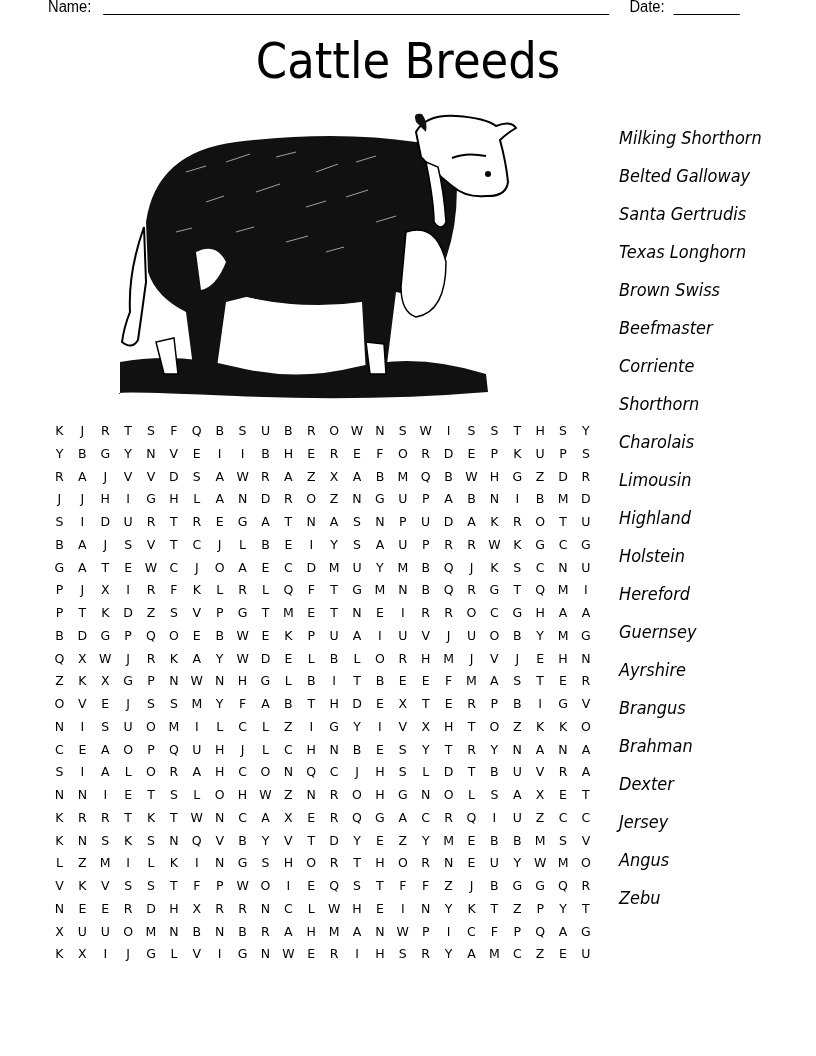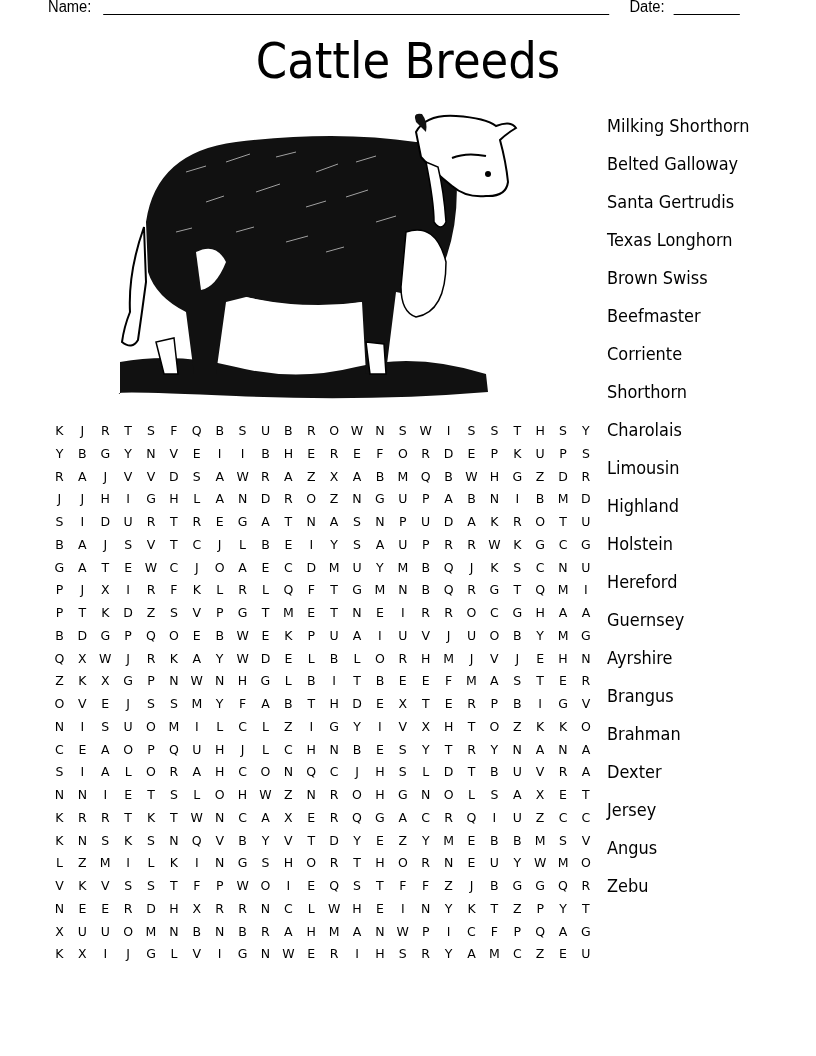--- a/index.html
+++ b/index.html
@@ -9,21 +9,21 @@
   .header .name-label { position: absolute; left: 0; top: 0; }
   .header .name-line { position: absolute; left: 60px; top: 0; width: 550px; border-bottom: 1px solid #000; height: 16px; }
   .header .date-label { position: absolute; left: 632px; top: 0; }
   .header .date-line { position: absolute; left: 680px; top: 0; width: 72px; border-bottom: 1px solid #000; height: 16px; }
   .title { position: absolute; top: 32px; left: 0; width: 816px; text-align: center;
     font-family: "DejaVu Sans", sans-serif; font-size: 50px; letter-spacing: 0px; transform: scaleX(0.9); }
   .illustration { position: absolute; left: 116px; top: 112px; width: 404px; height: 290px; }
   .grid { position: absolute; left: 48px; top: 420px; }
   .grid-row { display: flex; height: 22.75px; }
   .cell { width: 22.9px; text-align: center; font-family: "DejaVu Sans", sans-serif; font-size: 12.5px; line-height: 22.75px; }
-  .word-list { position: absolute; left: 603px; top: 110px; list-style: none; margin: 4px; padding: 0; }
+  .word-list { position: absolute; left: 603px; top: 110px; list-style: none; margin: 16px; padding: 0; font-style: italic; }
   .word { height: 38px; font-family: "DejaVu Sans", sans-serif; font-size: 17px; line-height: 24px; transform: scaleX(0.95); transform-origin: left; white-space: nowrap; }
 </style>
 </head>
 <body>
 
 <div class="header">
   <span class="name-label">Name:</span>
   <span class="name-line"></span>
   <span class="date-label">Date:</span>
   <span class="date-line"></span>

